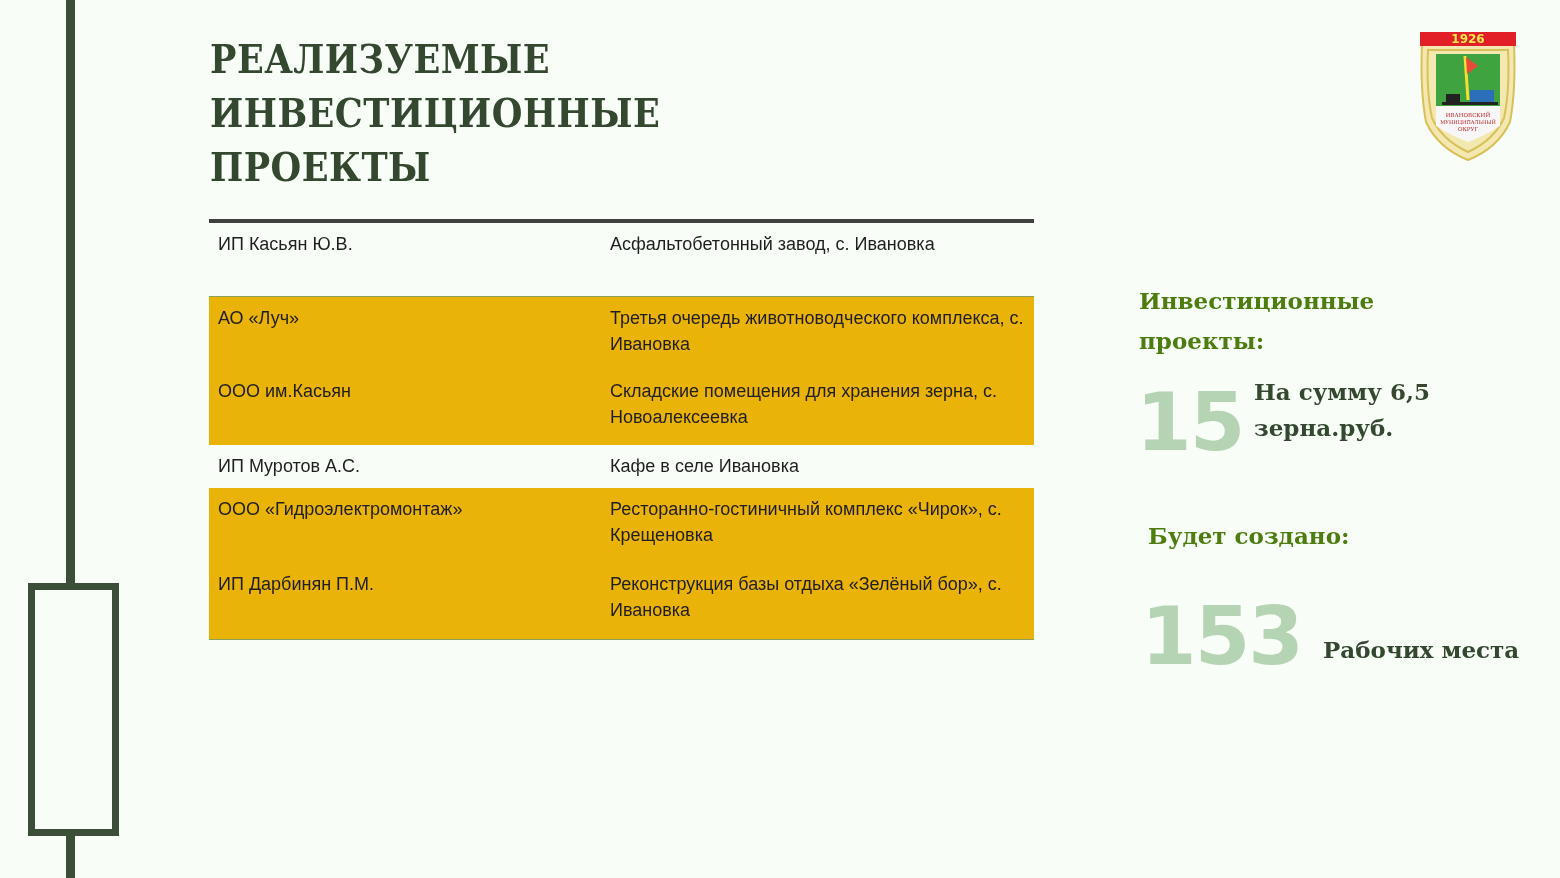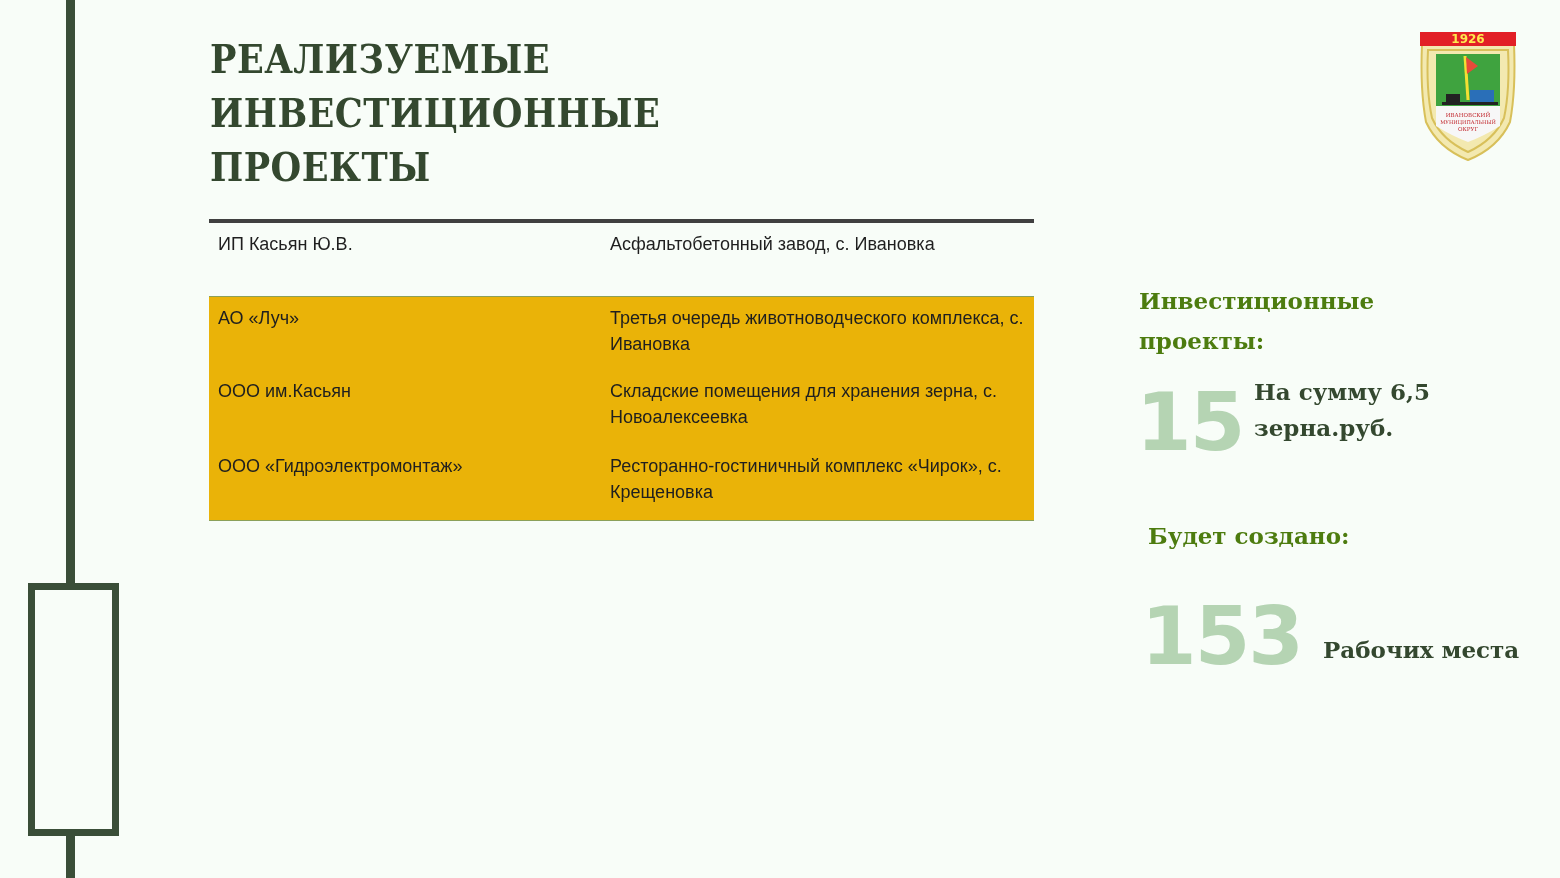--- a/index.html
+++ b/index.html
@@ -84,23 +84,31 @@
       <td>Асфальтобетонный завод, с. Ивановка</td>
     </tr>
     <tr class="even" style="height:74px">
       <td class="c1">АО «Луч»</td>
       <td>Третья очередь животноводческого комплекса, с. Ивановка</td>
     </tr>
     <tr class="even" style="height:75px">
       <td class="c1">ООО им.Касьян</td>
       <td>Складские помещения для хранения зерна, с. Новоалексеевка</td>
     </tr>
+    <tr class="odd" style="height:43px">
+      <td class="c1">ИП Муротов А.С.</td>
+      <td>Кафе в селе Ивановка</td>
+    </tr>
     <tr class="even" style="height:75px">
       <td class="c1">ООО «Гидроэлектромонтаж»</td>
       <td>Ресторанно-гостиничный комплекс «Чирок», с. Крещеновка</td>
+    </tr>
+    <tr class="even" style="height:76px">
+      <td class="c1">ИП Дарбинян П.М.</td>
+      <td>Реконструкция базы отдыха «Зелёный бор», с. Ивановка</td>
     </tr>
   </tbody>
 </table>
 
 <div class="stat-label" style="left:1139px; top:281px;">
   <span>Инвестиционные</span><br>
   <span>проекты:</span>
 </div>
 
 <div class="big-num" style="left:1136px; top:378px; font-size:80px; line-height:90px;text-align:right;">15</div>

